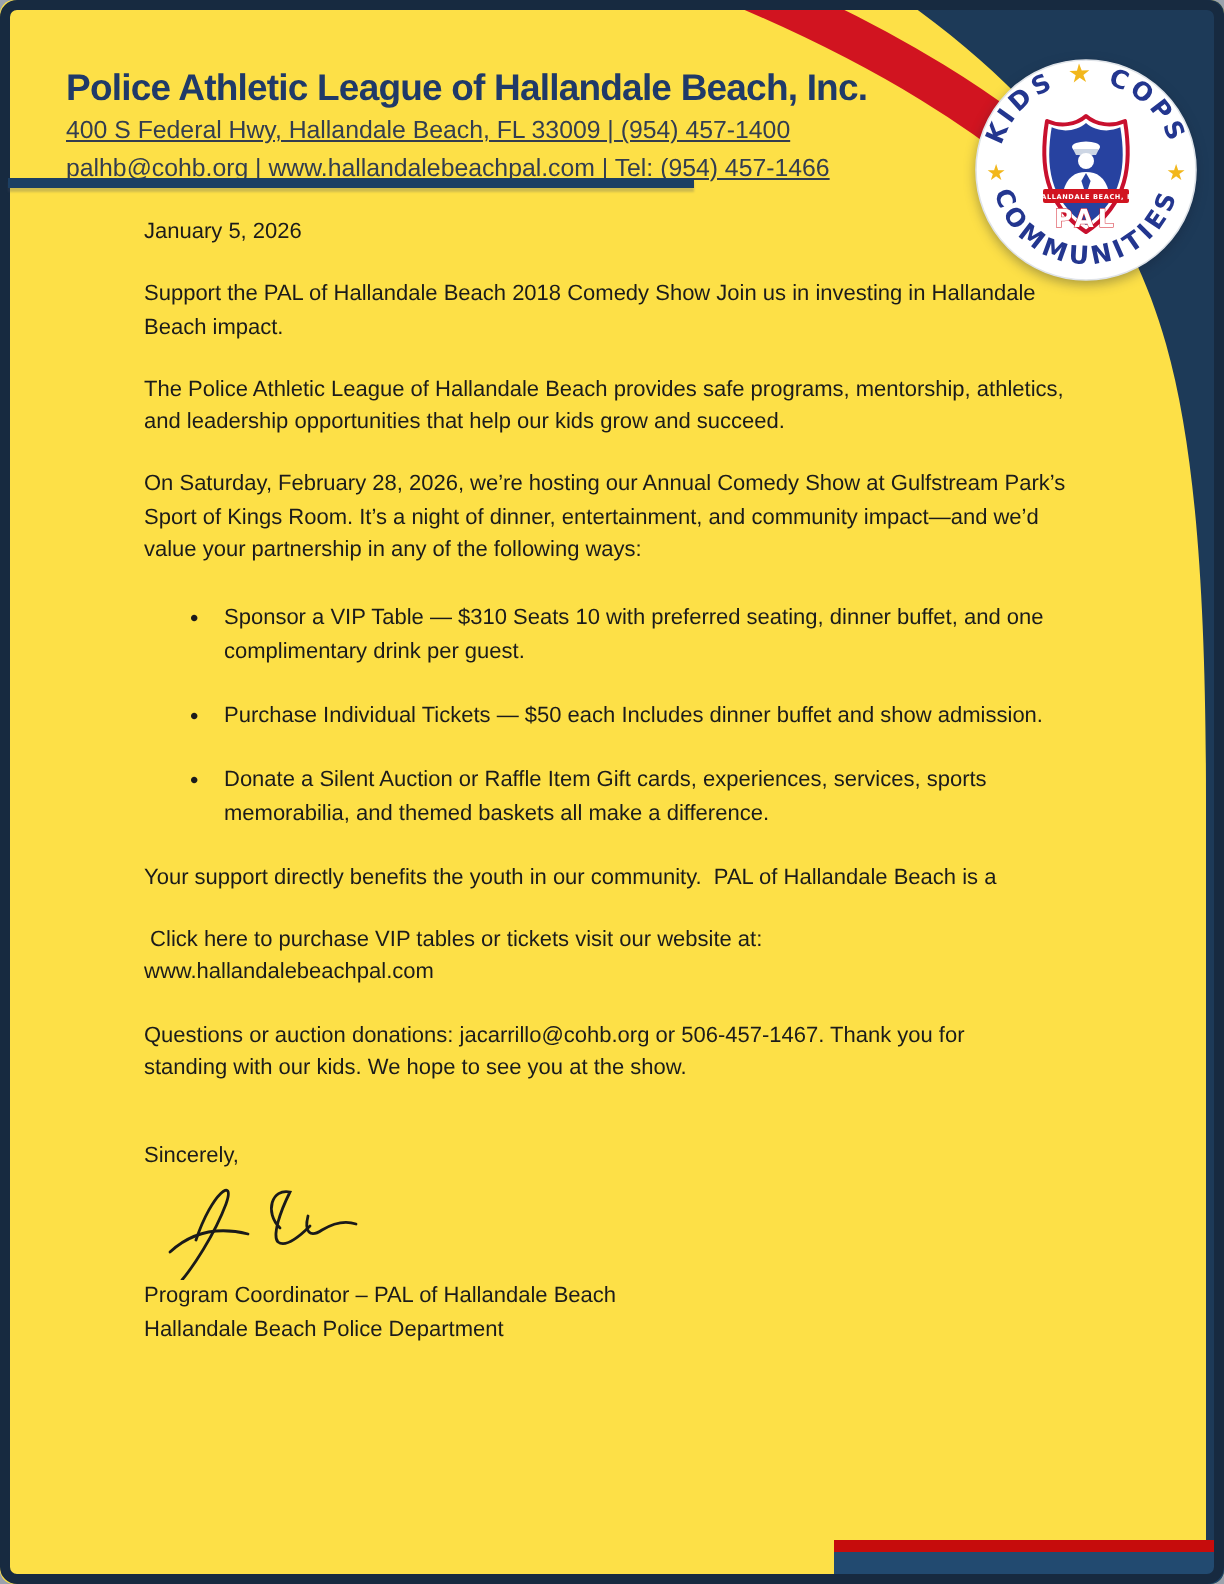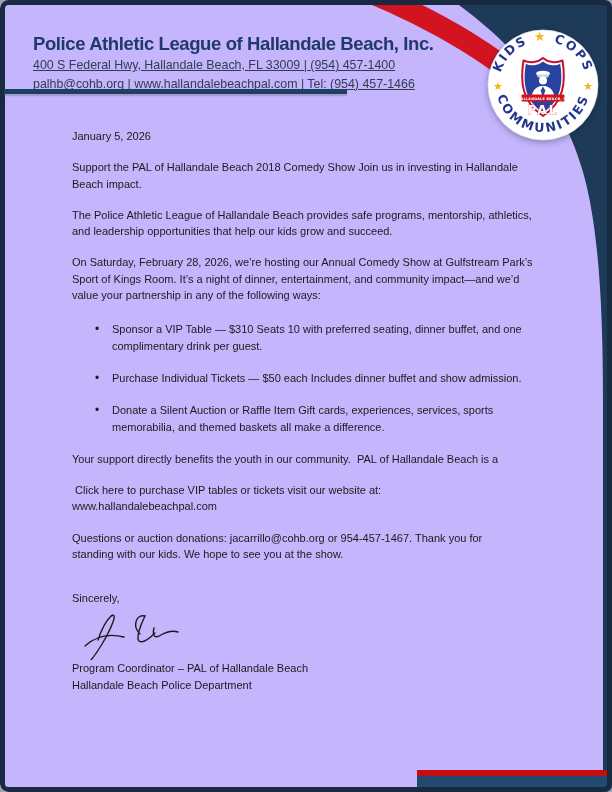--- a/index.html
+++ b/index.html
@@ -1,19 +1,19 @@
 <!DOCTYPE html>
 <html><head>
 <meta charset="utf-8">
 <style>
   html,body{margin:0;padding:0;background:#9aa2ad;}
   .page{
     position:relative;
     width:612px;height:792px;
-    background:#c4b5fd;
+    background:#fde047;
     border-radius:7px;
     overflow:hidden;
     font-family:"Liberation Sans", sans-serif;
     margin:0 auto;
   }
   
   .deco{position:absolute;inset:0;z-index:1;pointer-events:none;}
   .logo-wrap{position:absolute;left:487px;top:29px;width:112px;height:112px;z-index:3;}
   .logo-wrap svg{filter:drop-shadow(0 2px 3px rgba(20,30,50,.35));}
   
@@ -23,21 +23,21 @@
     color:#203a68;line-height:22px;white-space:nowrap;
   }
   .addr{font-size:12.4px;color:#333d4f;line-height:15.5px;margin-top:3px;white-space:nowrap;text-decoration:underline;}
   .header-rule{
     position:absolute;left:4px;top:89px;width:343px;height:4.5px;
     background:#1c3f63;z-index:2;
     box-shadow:0 2px 1px rgba(70,80,95,.25);
   }
   
   .body{
-    position:absolute;left:72px;top:128px;width:505px;z-index:2;
+    position:absolute;left:72px;top:108px;width:505px;z-index:2;
     font-size:11px;line-height:16.3px;color:#1b1b1b;
   }
   .body p{margin:0 0 15px 0;white-space:pre;}
   .body ul{list-style:none;margin:18px 0 0 0;padding:0 0 0 40px;}
   .body li{position:relative;margin:0 0 16px 0;white-space:pre;}
   .body li::before{content:"\2022";position:absolute;left:-17px;top:0;font-size:12px;}
   .closing{margin-top:28px !important;margin-bottom:0 !important;}
   .signature{display:block;margin:3px 0 0 10px;}
   .signer div{line-height:17px;}
 </style>
@@ -105,21 +105,21 @@
     <ul>
       <li><span>Sponsor a VIP Table — $310 Seats 10 with preferred seating, dinner buffet, and one</span><br><span>complimentary drink per guest.</span></li>
       <li><span>Purchase Individual Tickets — $50 each Includes dinner buffet and show admission.</span></li>
       <li><span>Donate a Silent Auction or Raffle Item Gift cards, experiences, services, sports</span><br><span>memorabilia, and themed baskets all make a difference.</span></li>
     </ul>
 
     <p><span>Your support directly benefits the youth in our community.  PAL of Hallandale Beach is a</span><br></p>
 
     <p><span> Click here to purchase VIP tables or tickets visit our website at:</span><br><span>www.hallandalebeachpal.com</span></p>
 
-    <p><span>Questions or auction donations: jacarrillo@cohb.org or 954-457-1467. Thank you for</span><br><span>standing with our kids. We hope to see you at the show.</span></p>
+    <p><span>Questions or auction donations: jacarrillo@cohb.org or 506-457-1467. Thank you for</span><br><span>standing with our kids. We hope to see you at the show.</span></p>
 
     <p class="closing">Sincerely,</p>
 
     <svg class="signature" width="110" height="50" viewBox="0 0 110 50">
       <g fill="none" stroke="#1a1a1a" stroke-width="1.4" stroke-linecap="round">
         <path d="M16,30 C24,6 36,-2 31,12 C25,28 14,44 9,50"></path>
         <path d="M3,36 C16,24 30,24 42,27"></path>
         <path d="M58,24 C50,16 54,4 63,6 C58,16 54,28 57,31 C61,34 68,28 73,23"></path>
         <path d="M72,18 C70,26 73,29 79,25 C84,22 90,20 96,22"></path>
       </g>

